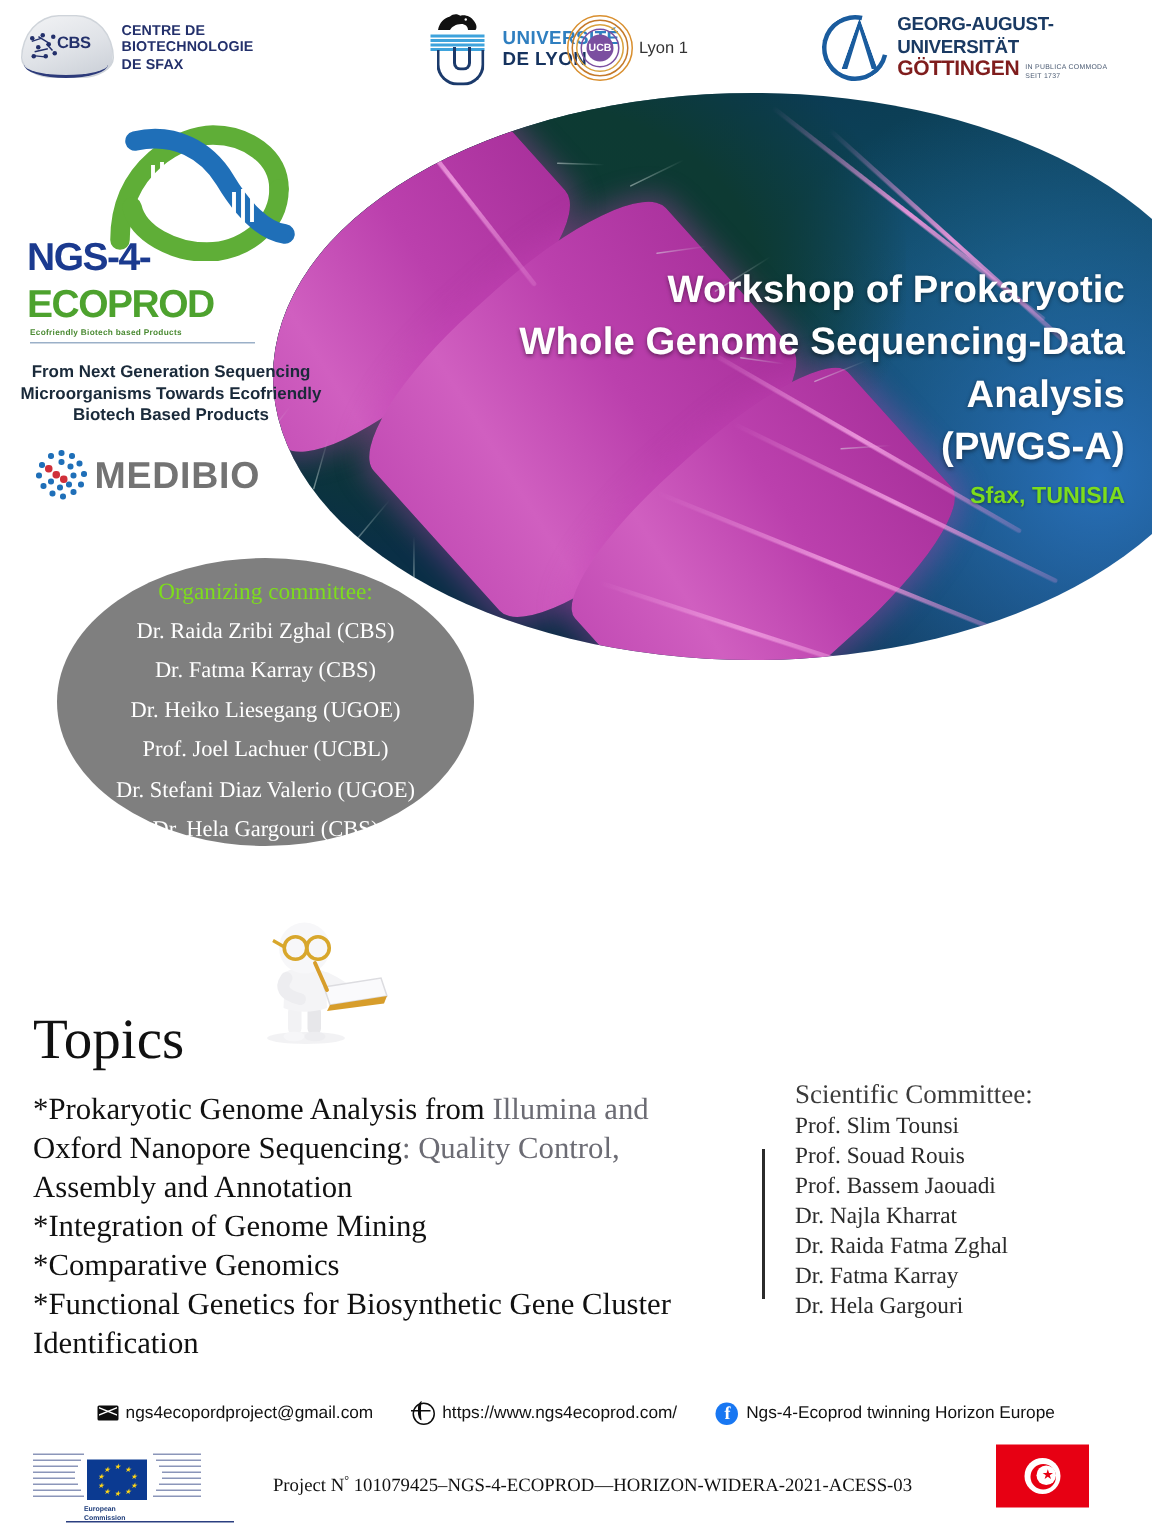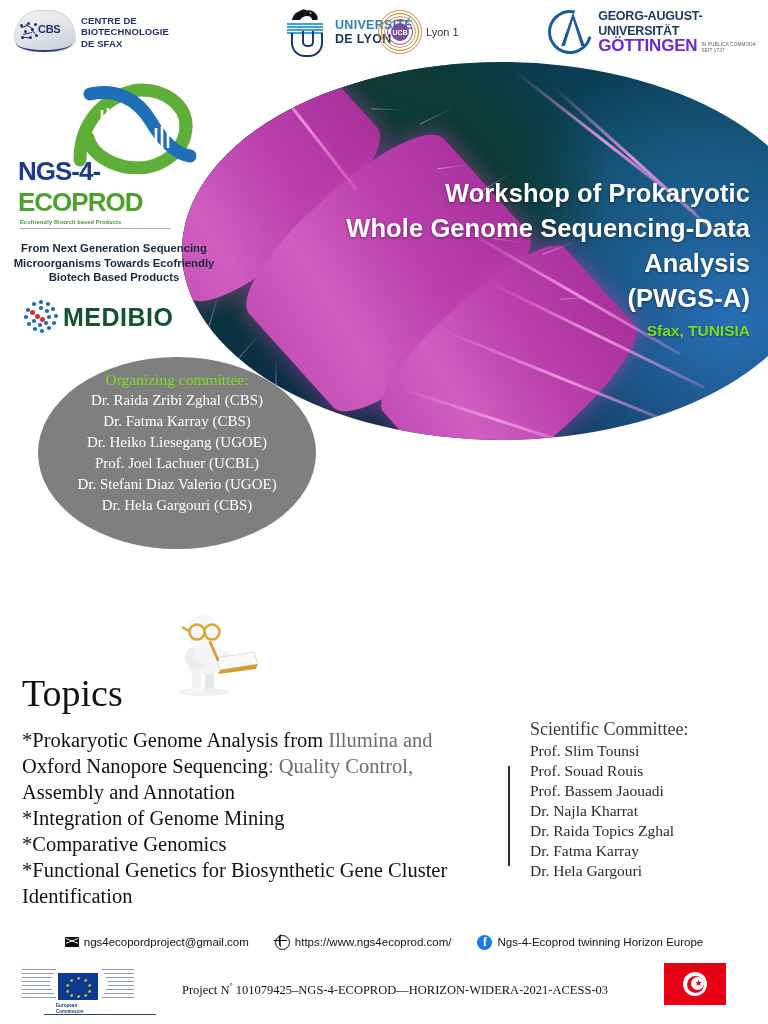--- a/index.html
+++ b/index.html
@@ -50,21 +50,21 @@
   .lyon1-label{font-size:11px;color:#333;font-family:"Liberation Sans",sans-serif;}
 
   .logo-goe{position:absolute;left:548px;top:8px;display:flex;align-items:center;gap:8px;}
   .goe-mark{width:46px;height:46px;position:relative;}
   .goe-c{position:absolute;left:0;top:2px;width:38px;height:38px;border:3.2px solid #1a5c9e;
     border-radius:50%;border-right-color:transparent;transform:rotate(-32deg);}
   .goe-a{position:absolute;left:13px;top:4px;width:0;height:0;
     border-left:12px solid transparent;border-right:12px solid transparent;border-bottom:34px solid #1a5c9e;
     clip-path:polygon(50% 0,100% 100%,84% 100%,50% 22%,16% 100%,0 100%);}
   .goe-t1{font-size:12.5px;font-weight:bold;color:#1a3a63;letter-spacing:-.2px;line-height:14.5px;}
-  .goe-t2{font-size:17px;font-weight:bold;color:#6d28d9;letter-spacing:-.2px;line-height:15px;}
+  .goe-t2{font-size:14px;font-weight:bold;color:#7f1d1d;letter-spacing:-.2px;line-height:15px;}
   .goe-sub{font-size:4.6px;color:#4a5a72;line-height:5.5px;letter-spacing:.2px;}
 
   
   .hero{
     position:absolute;left:182px;top:62px;width:640px;height:378px;
     border-radius:50% / 50%;
     overflow:hidden;
     background:
       radial-gradient(circle at 86% 68%, rgba(45,120,200,.85) 0%, rgba(20,70,120,0) 45%),
       radial-gradient(ellipse at 78% 30%, #0e4b60 0%, #0b3a52 40%, #0a2f46 70%),
@@ -109,27 +109,27 @@
   .ngs-tag{font-size:5.5px;color:#4a8a32;font-weight:bold;letter-spacing:.2px;text-align:left;padding-left:12px;margin-top:1px;}
   .ngs-rule{width:150px;height:1px;background:#9bb0c8;margin:3px 0 0 12px;}
   .ngs-sub{font-size:11.3px;font-weight:bold;color:#1a2a3a;line-height:14.5px;margin-top:12px;
     font-family:"Liberation Sans",sans-serif;}
 
   
   .medibio{position:absolute;left:24px;top:300px;display:flex;align-items:center;gap:5px;}
   .medibio-mark{width:34px;height:34px;position:relative;}
   .medibio-mark i{position:absolute;display:block;width:3.6px;height:3.6px;border-radius:50%;background:#1f6fb8;}
   .medibio-mark b{position:absolute;display:block;width:4.6px;height:4.6px;border-radius:50%;background:#d0303a;}
-  .medibio-txt{font-size:25px;font-weight:bold;color:#14532d;letter-spacing:.5px;
+  .medibio-txt{font-size:25px;font-weight:bold;color:#737373;letter-spacing:.5px;
     font-family:"Liberation Sans",sans-serif;}
 
   
-  .org{position:absolute;left:38px;top:357px;width:278px;height:192px;
+  .org{position:absolute;left:38px;top:372px;width:278px;height:192px;
     background:#7f7f7f;border-radius:50% / 50%;
-    display:flex;flex-direction:column;align-items:center;justify-content:flex-start;
+    display:flex;flex-direction:column;align-items:center;justify-content:space-between;
     padding-top:12px;box-sizing:border-box;}
   .org-title{color:#7ddd1c;font-size:15.5px;font-family:"Liberation Serif",serif;line-height:21px;}
   .org-name{color:#ffffff;font-size:15px;font-family:"Liberation Serif",serif;line-height:21px;white-space:nowrap;}
 
   
   .dna-wave{position:absolute;left:250px;top:495px;width:520px;height:200px;opacity:.85;pointer-events:none;}
 
   
   .scientist{position:absolute;left:160px;top:612px;width:108px;height:84px;}
 
@@ -570,21 +570,21 @@
   </div>
 
   <div class="divider"></div>
 
   <div class="sci">
     <div class="sci-h">Scientific Committee:</div>
     <div class="sci-n">Prof. Slim Tounsi</div>
     <div class="sci-n">Prof. Souad Rouis</div>
     <div class="sci-n">Prof. Bassem Jaouadi</div>
     <div class="sci-n">Dr. Najla Kharrat</div>
-    <div class="sci-n">Dr. Raida Topics Zghal</div>
+    <div class="sci-n">Dr. Raida Fatma Zghal</div>
     <div class="sci-n">Dr. Fatma Karray</div>
     <div class="sci-n">Dr. Hela Gargouri</div>
   </div>
 
   <div class="contacts">
     <div class="contact-item">
       <span class="ic ic-mail"></span>
       <span>ngs4ecopordproject@gmail.com</span>
     </div>
     <div class="contact-item">

